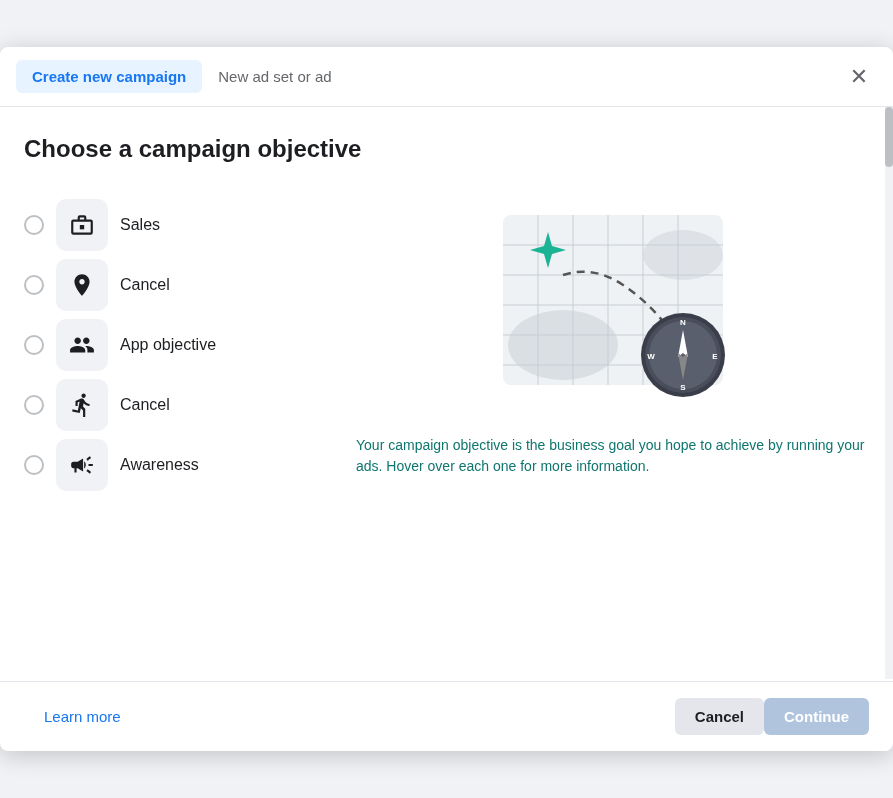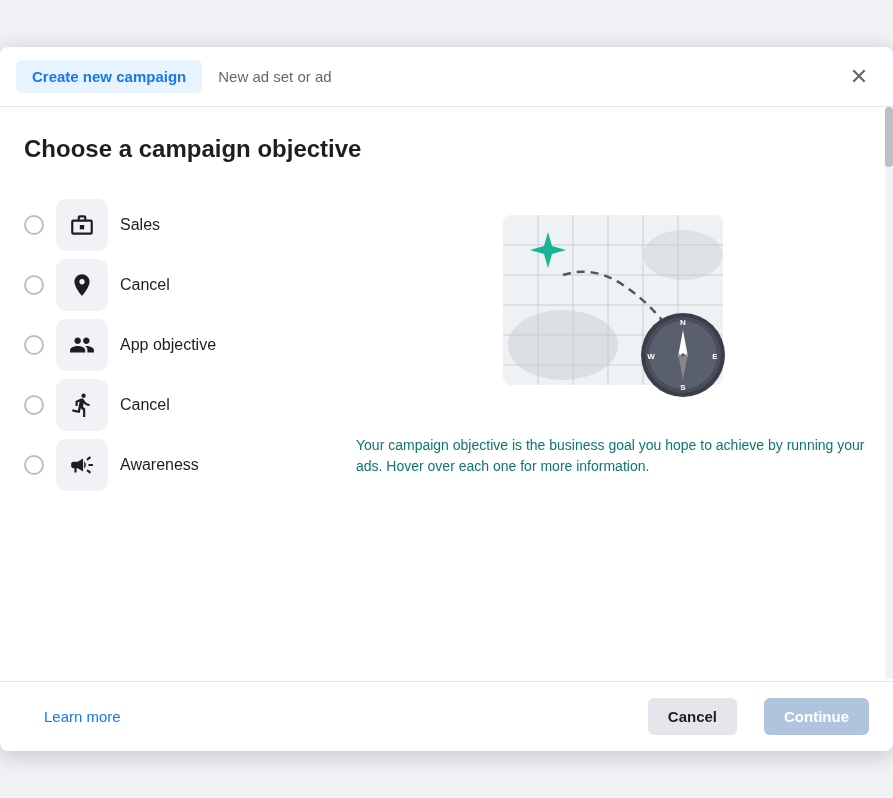--- a/index.html
+++ b/index.html
@@ -184,21 +184,20 @@
     }
     .continue-btn {
       background: #b0c4de;
       color: #fff;
       border: none;
       border-radius: 6px;
       padding: 10px 20px;
       font-size: 15px;
       font-weight: 600;
       cursor: pointer;
-      margin-left: 27px;
     }
     
     .scroll-track {
       position: absolute;
       right: 0;
       top: 60px;
       bottom: 72px;
       width: 8px;
       background: #f0f2f5;
     }

